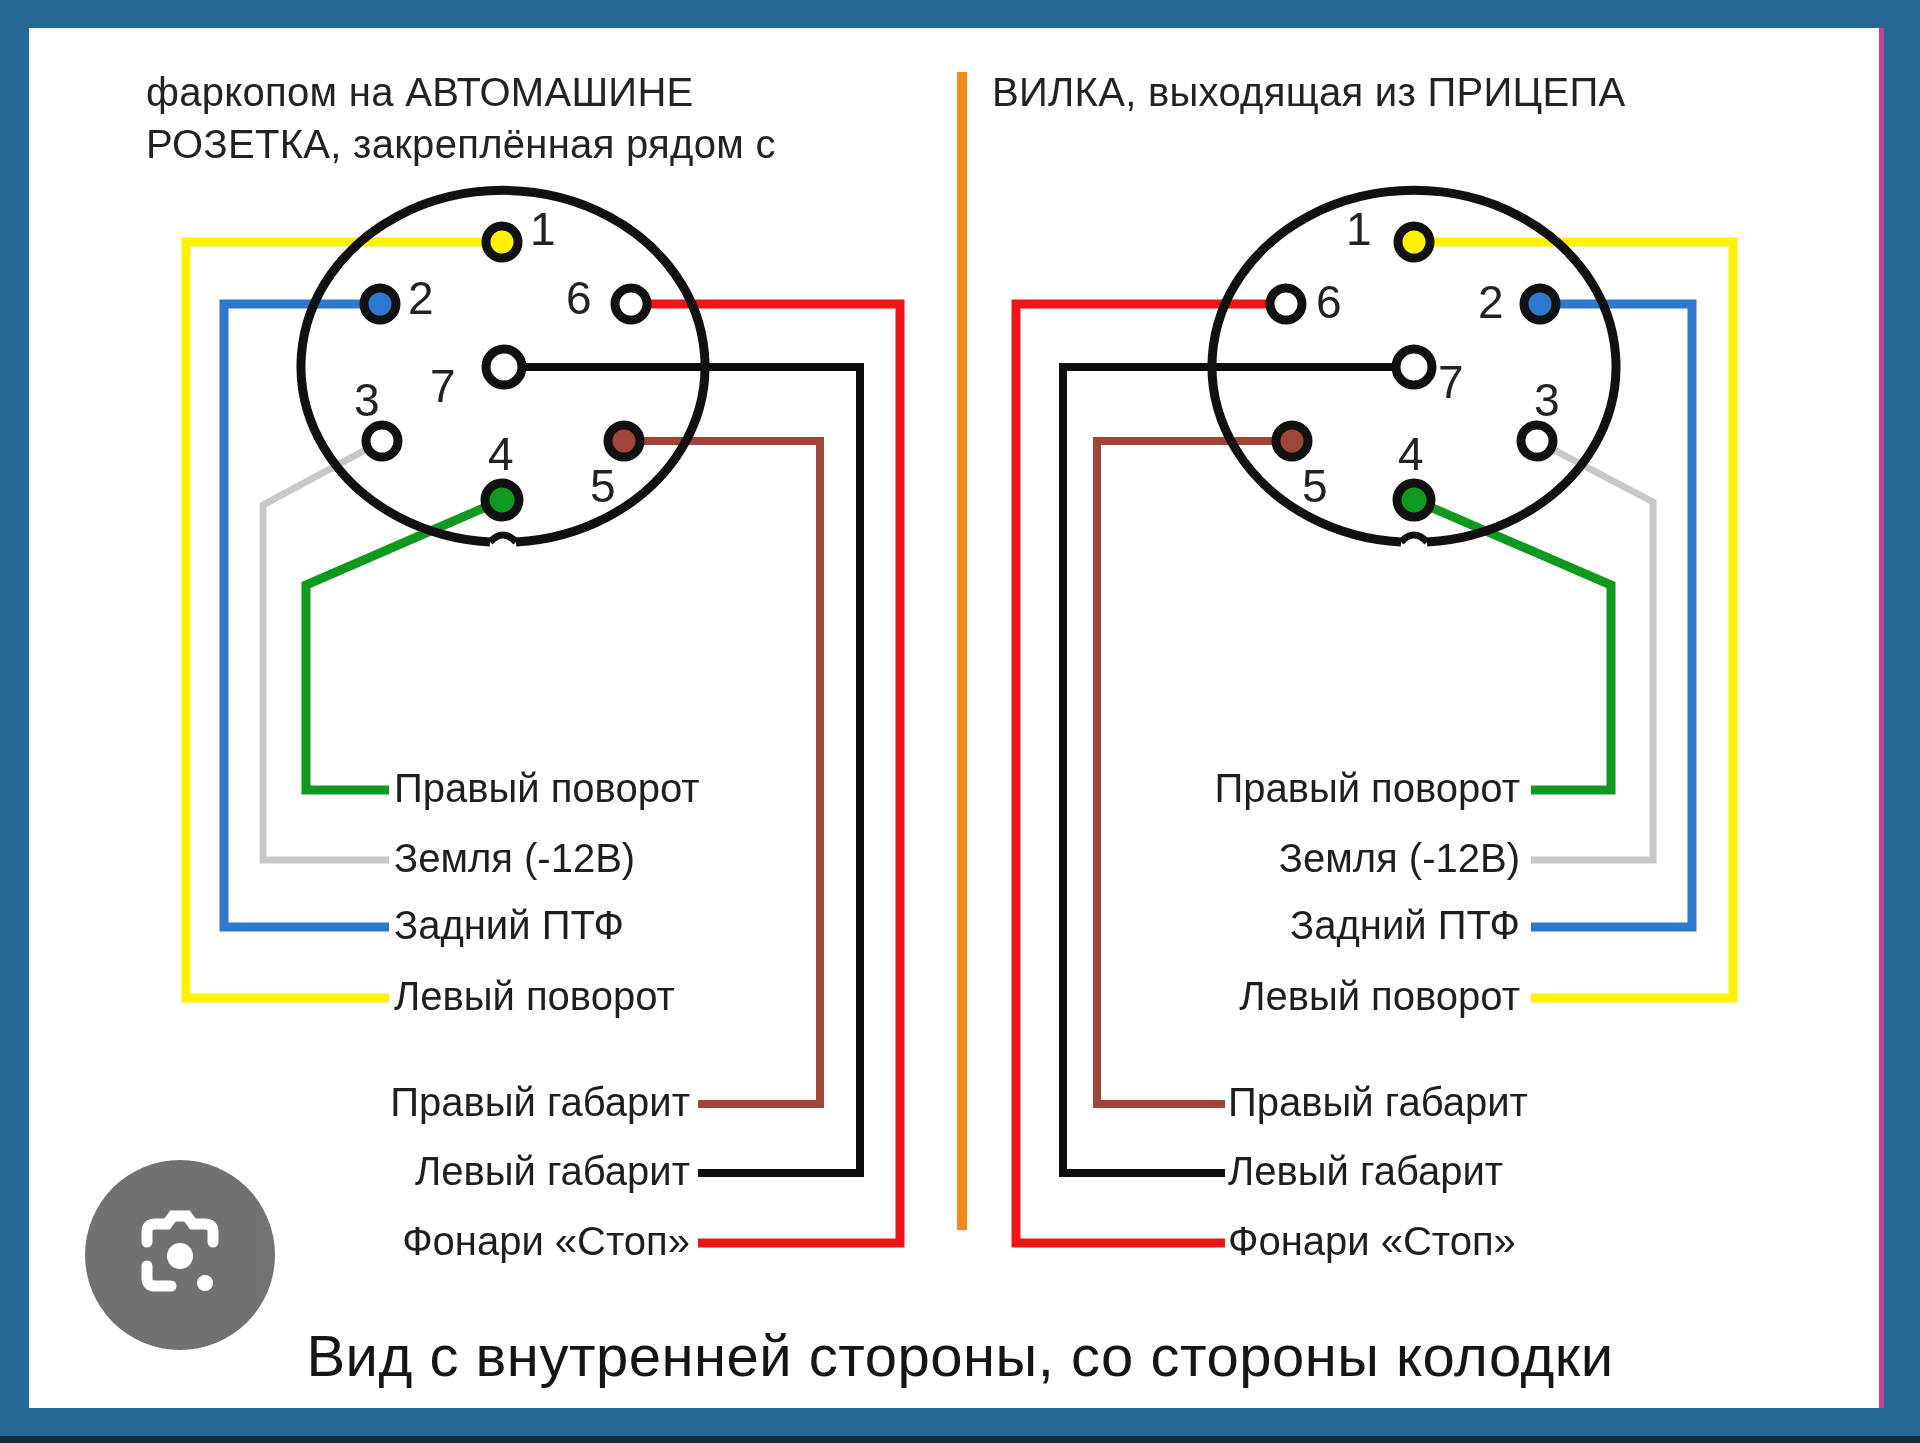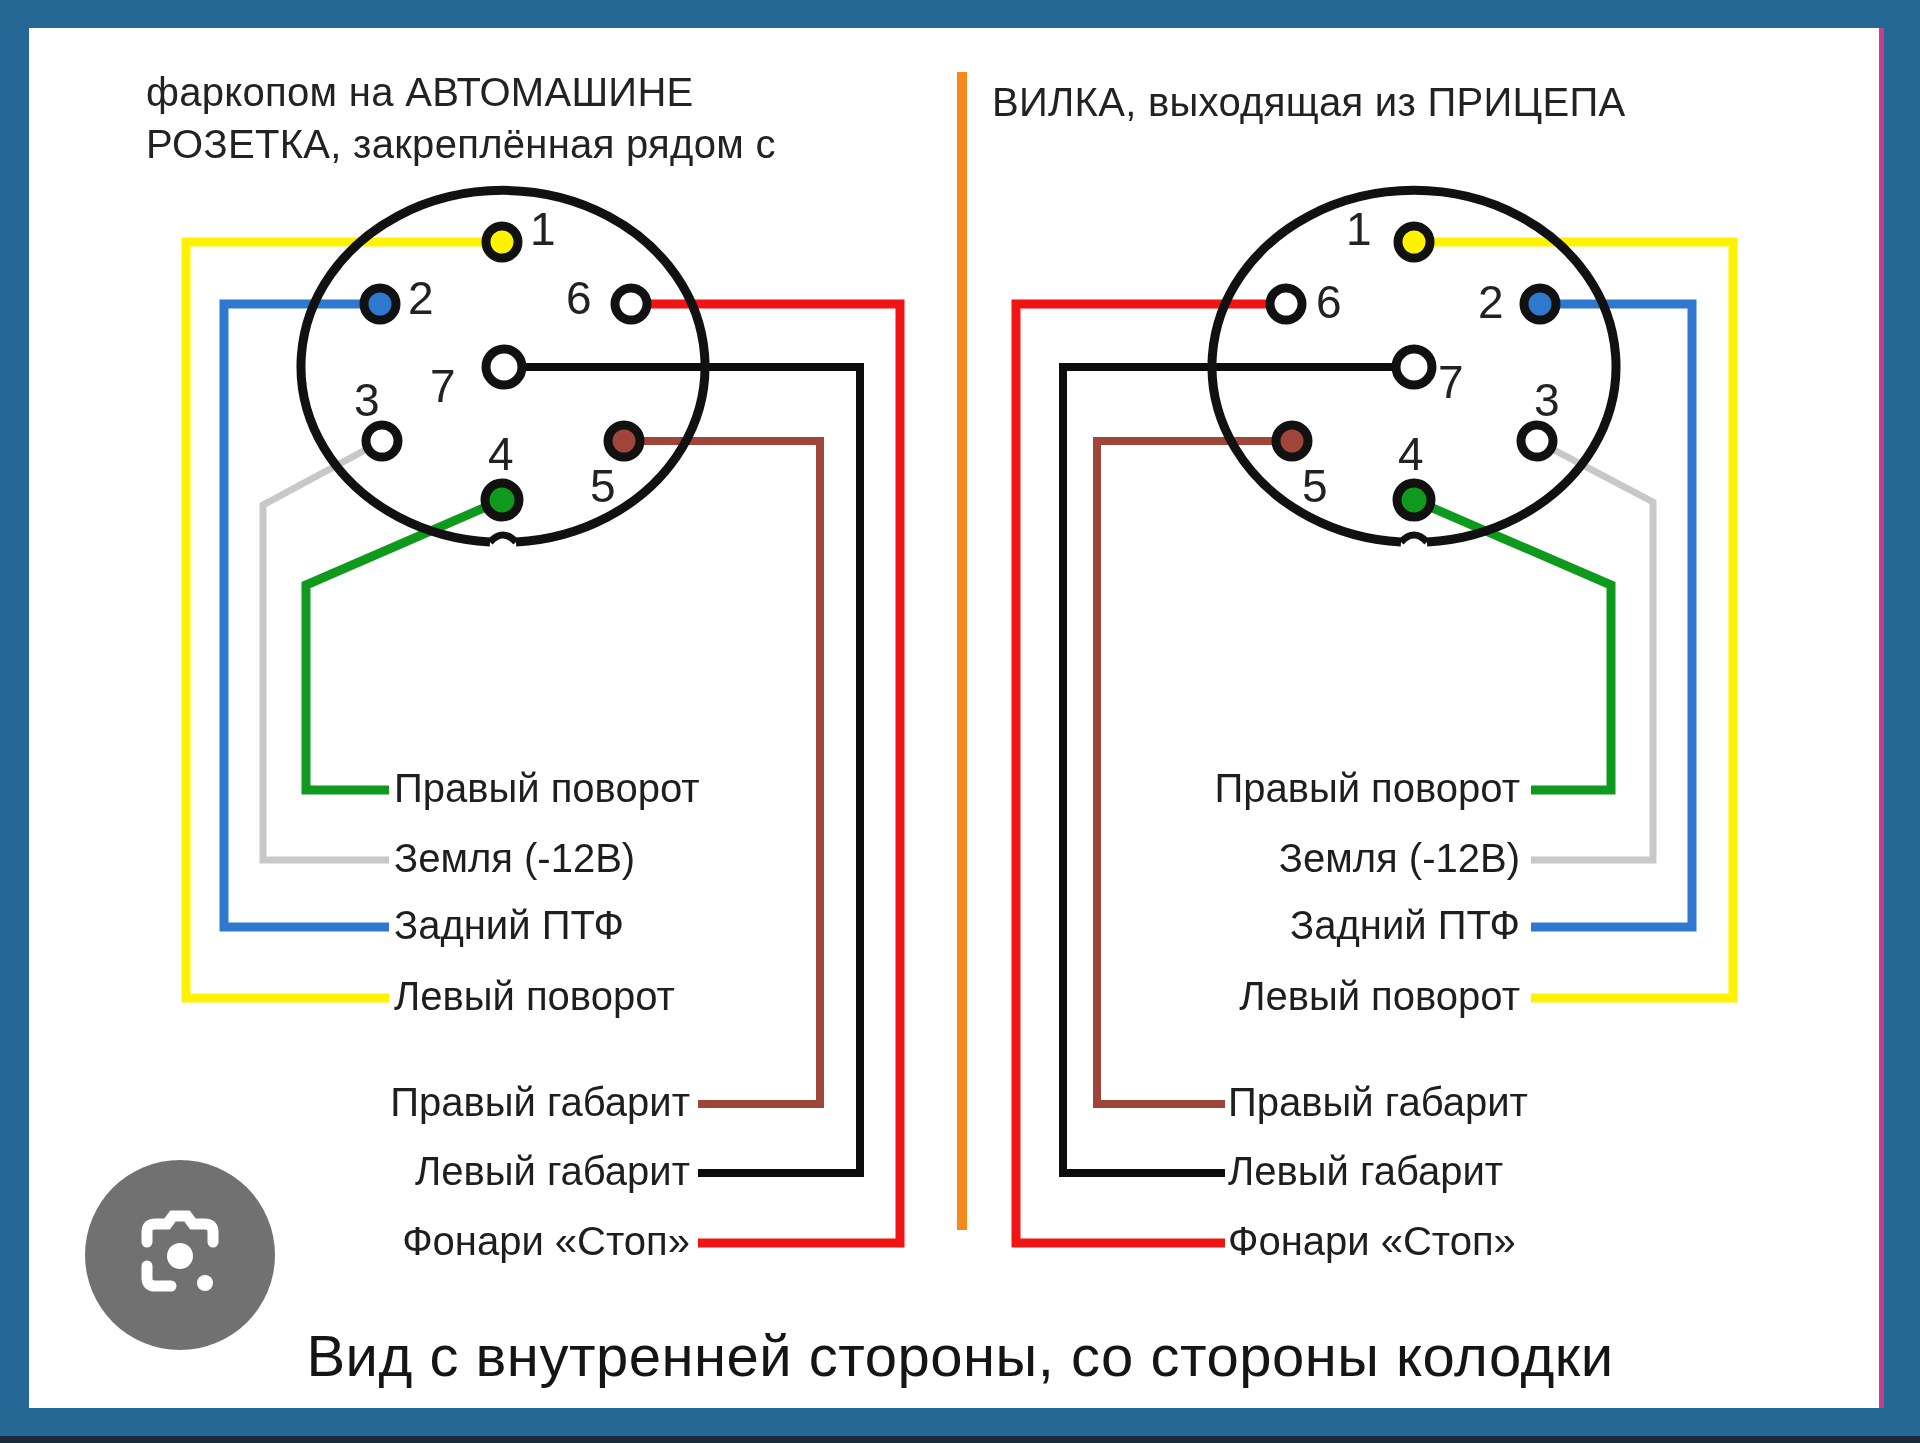--- a/index.html
+++ b/index.html
@@ -17,21 +17,21 @@
 </head>
 <body>
 
 <div class="bottom-strip"></div>
 <div class="panel"></div>
 
 <div class="title" style="left:146px;top:66px;">
   <div>фаркопом на АВТОМАШИНЕ</div>
   <div>РОЗЕТКА, закреплённая рядом с</div>
 </div>
-<div class="title" style="left:992px;top:66px;margin-top:10px;">
+<div class="title" style="left:992px;top:66px;">
   <div>ВИЛКА, выходящая из ПРИЦЕПА</div>
 </div>
 
 <svg class="diagram" viewBox="0 0 1920 1443">
 
   <line x1="962" y1="72" x2="962" y2="1230" stroke-width="10" stroke="#f5891c"></line>
 
   <g>
 
     <polyline class="w1" points="502,242 186,242 186,998 389,998" fill="none" stroke-width="9" stroke="#fff200"></polyline>

